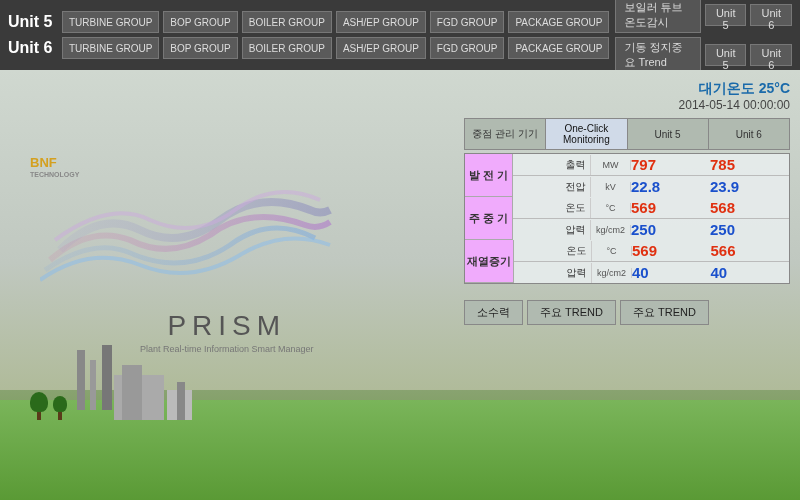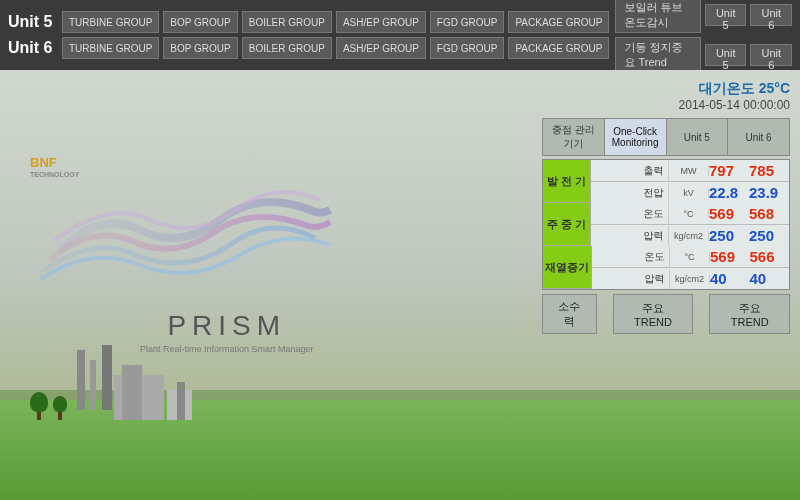--- a/index.html
+++ b/index.html
@@ -185,21 +185,21 @@
       width: 4px;
       height: 8px;
       background: #5a3a1a;
     }
 
     
     .right-panel {
       position: absolute;
       right: 10px;
       top: 10px;
-      width: 248px;
+      width: 326px;
     }
 
     
     .weather-info {
       text-align: right;
       margin-bottom: 6px;
     }
 
     .temp-text {
       font-size: 14px;
@@ -267,40 +267,39 @@
 
     
     .data-grid {
       background: rgba(230,235,235,0.92);
       border: 1px solid #888;
     }
 
     
     .bottom-btns {
       display: flex;
-      gap: 16px;
-      margin-top: 4px;
-      justify-content: flex-end;
+      gap: 4px;
+      margin-top: 16px;
     }
 
     .bottom-btn {
       background: #b0bab0;
       border: 1px solid #888;
       color: #222;
       font-size: 11px;
       padding: 4px 12px;
       cursor: pointer;
     }
 
     .section-wrapper {
       display: flex;
     }
 
     .section-label-cell {
-      background: #84cc16;
+      background: #f0abfc;
       display: flex;
       align-items: center;
       justify-content: center;
       font-size: 11px;
       font-weight: bold;
       color: #333;
       writing-mode: horizontal-tb;
       border-right: 1px solid #aaa;
       border-bottom: 1px solid #aaa;
       min-width: 48px;

